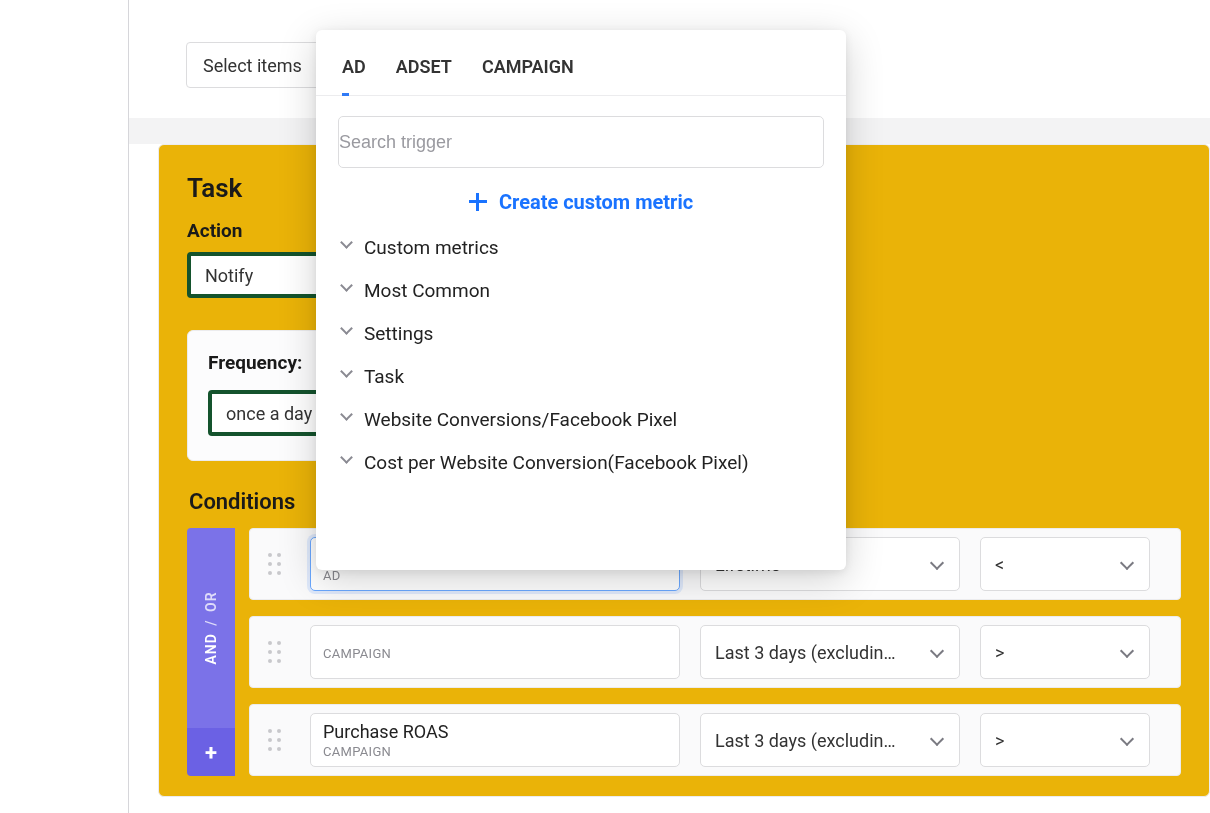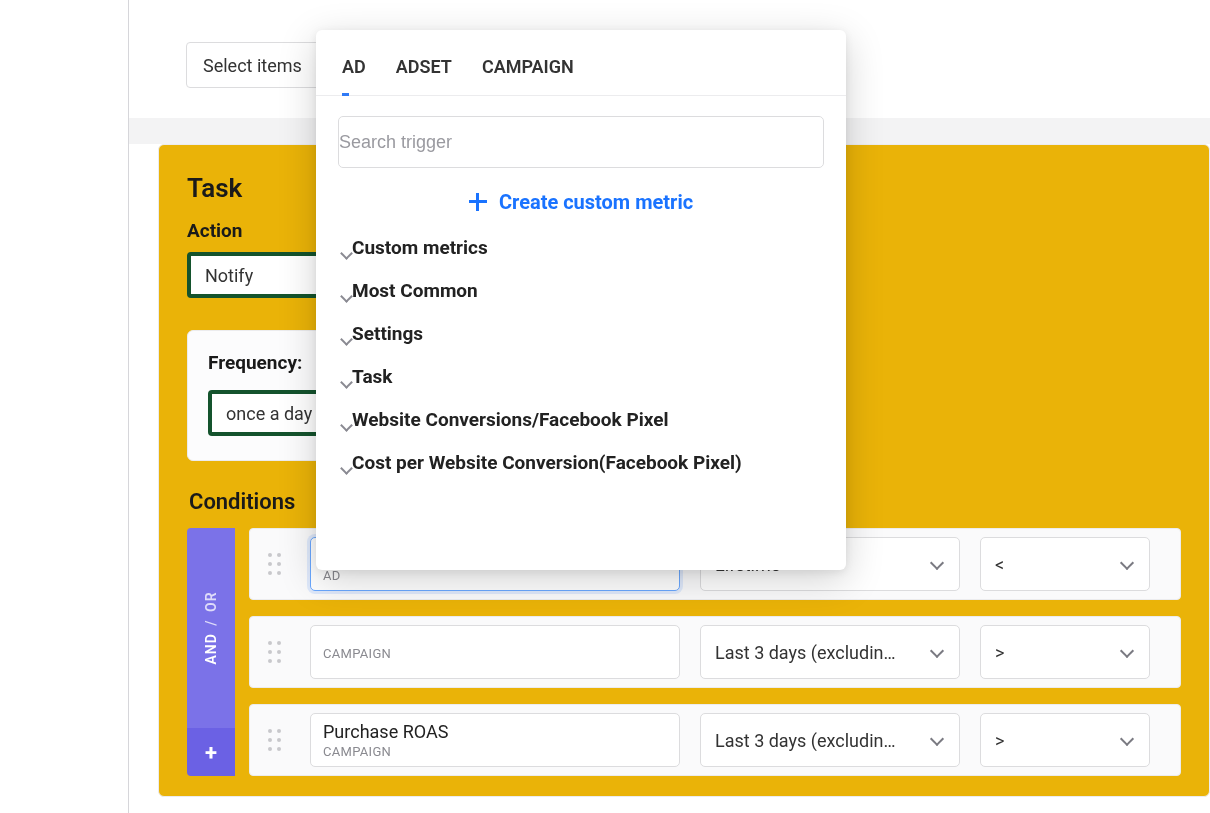--- a/index.html
+++ b/index.html
@@ -248,23 +248,23 @@
   }
   .dd-create .plus {
     width: 18px; height: 18px; position: relative;
   }
   .dd-create .plus::before, .dd-create .plus::after {
     content: ""; position: absolute; background: #1a73ff;
   }
   .dd-create .plus::before { left: 0; right: 0; top: 7px; height: 3px; }
   .dd-create .plus::after  { top: 0; bottom: 0; left: 7px; width: 3px; }
   .dd-cat {
-    display: flex; align-items: flex-end; gap: 0;
+    display: flex; align-items: flex-start; gap: 12px;
     padding: 10px 2px;
-    font-size: 19px; font-weight: 700; color: #222;
+    font-size: 19px; font-weight: 400; color: #222;
     cursor: pointer;
   }
   .dd-cat .caret {
     width: 12px; height: 12px; position: relative;
   }
   .dd-cat .caret::before {
     content: ""; position: absolute;
     left: 2px; top: 2px;
     width: 7px; height: 7px;
     border-right: 2px solid #8a8a92;

